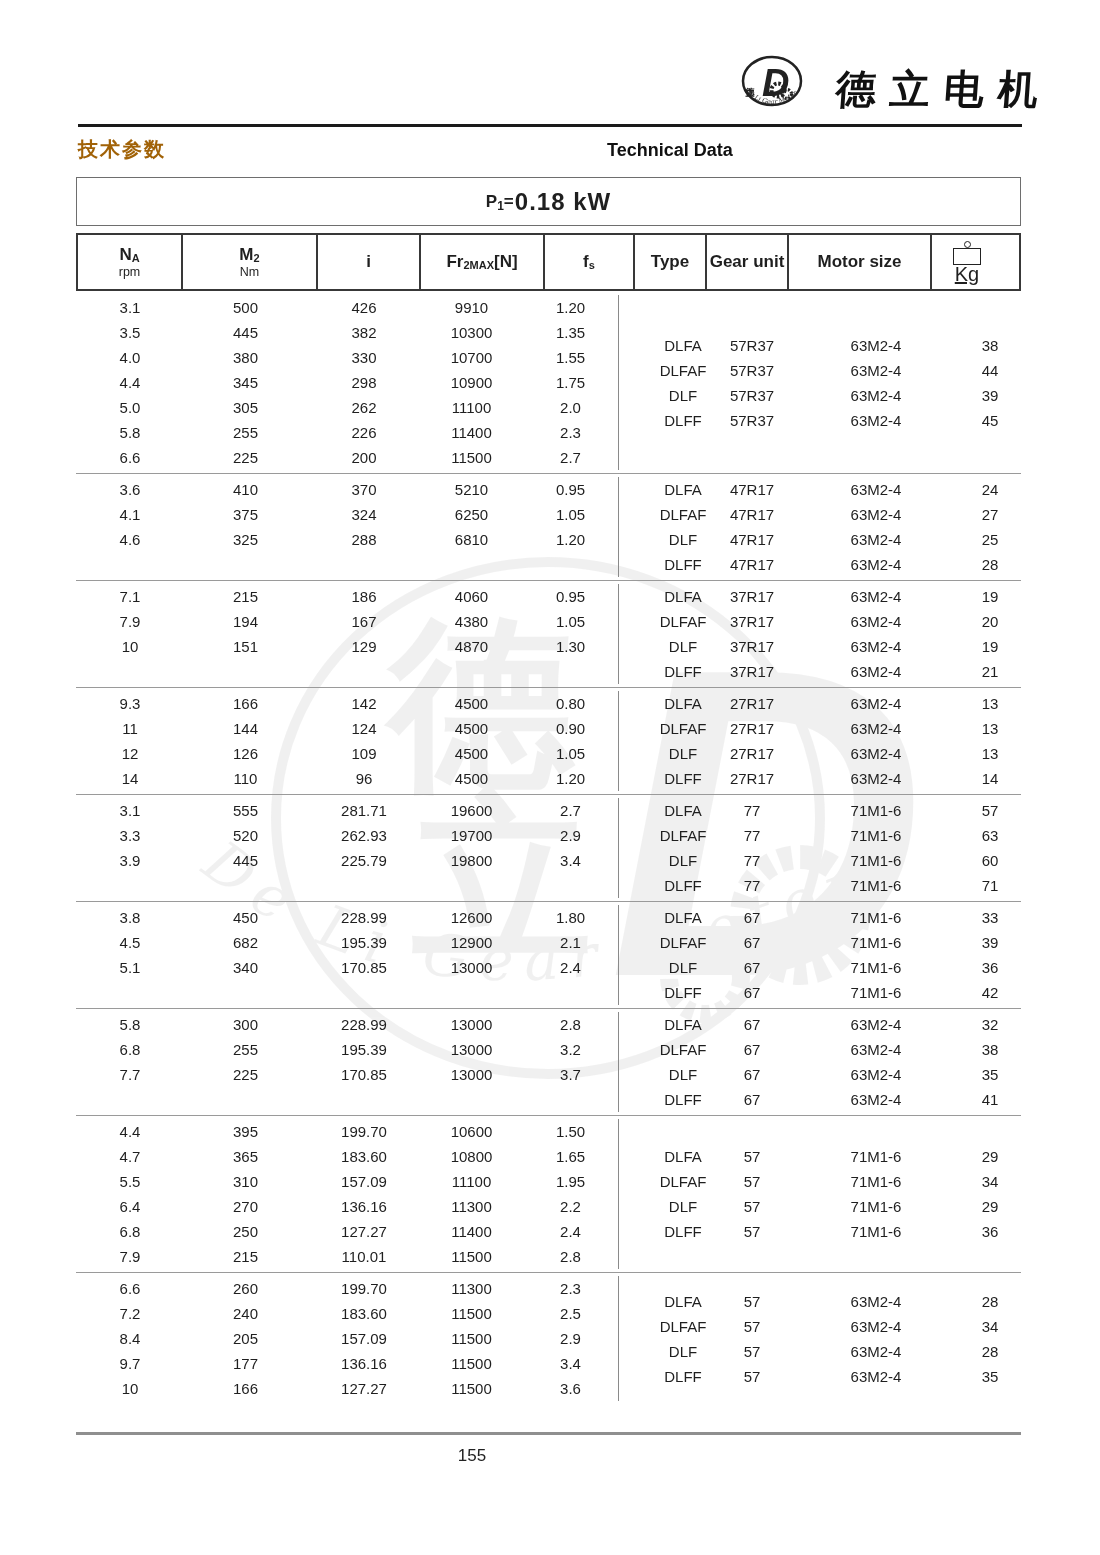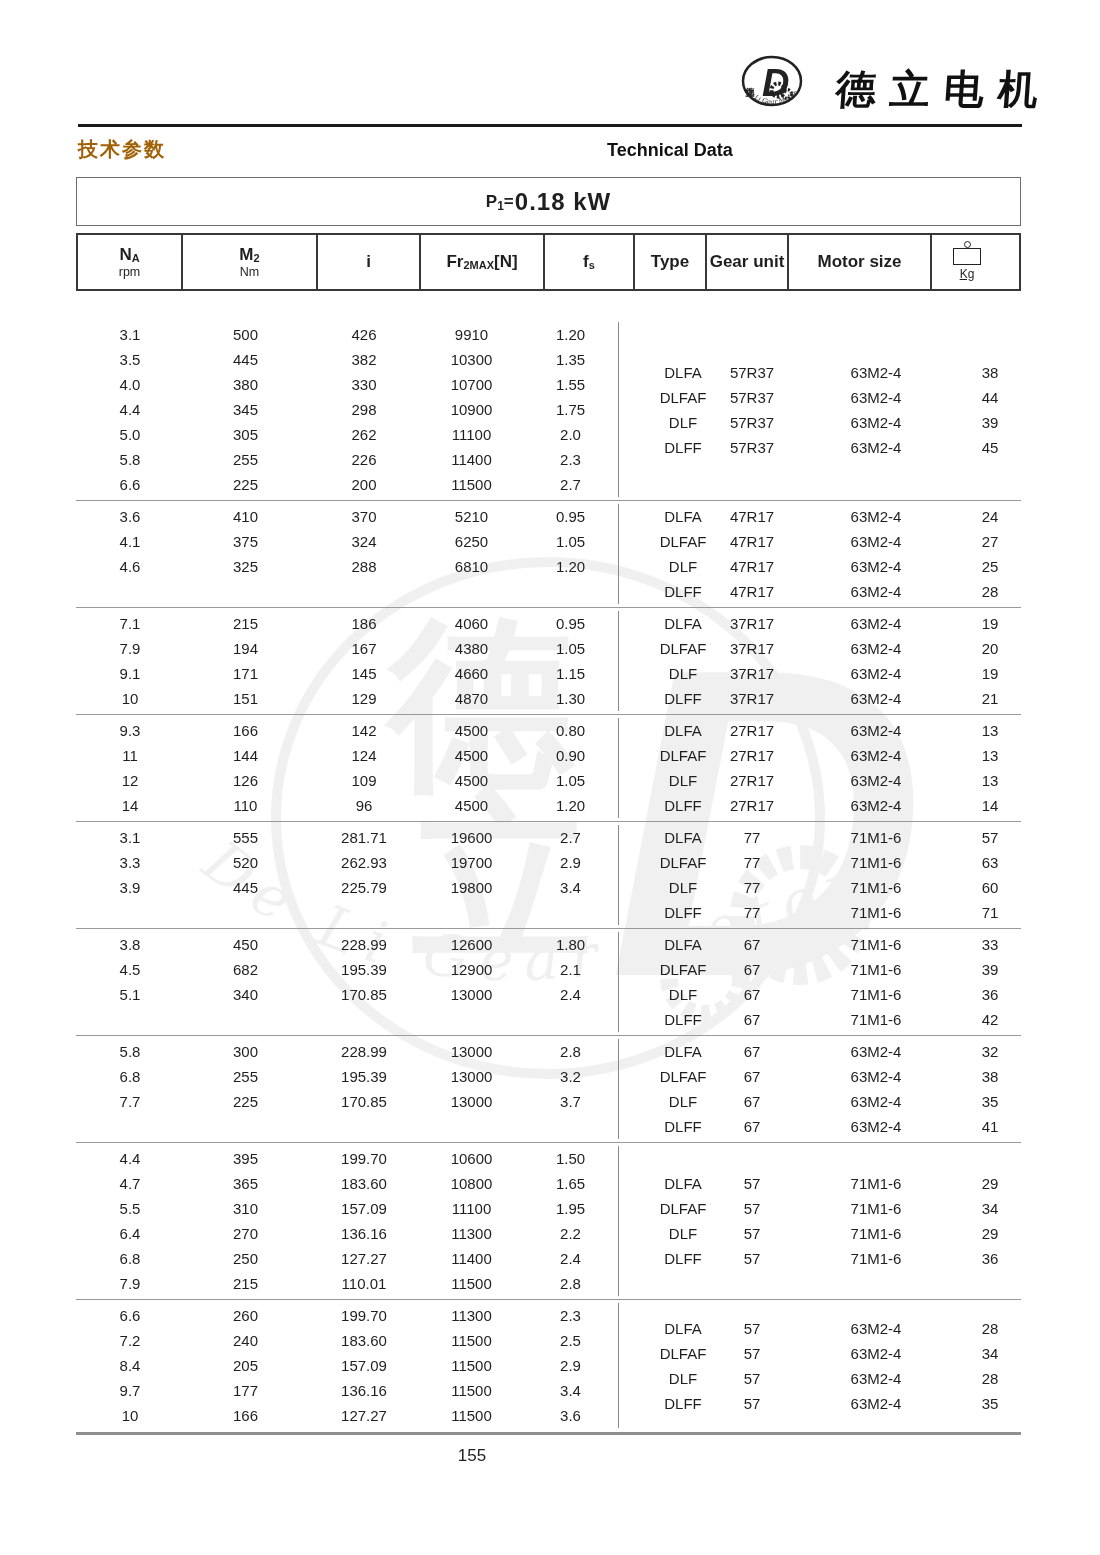--- a/index.html
+++ b/index.html
@@ -45,24 +45,24 @@
   .h-line{display:inline-flex;align-items:baseline;line-height:18px;}
   .h-main{font-size:17px;font-weight:bold;}
   .h-subrt{font-size:11px;font-weight:bold;position:relative;top:2px;}
   .h-unit{font-size:12.5px;line-height:14px;}
   .h-unit:empty{display:none;}
   .kgicon{width:26px;height:15px;border:1.5px solid #222;position:relative;margin-top:7px;background:#fff;}
   .kgicon::before{
     content:"";position:absolute;top:-8px;left:50%;margin-left:-3.5px;
     width:5px;height:5px;border:1.3px solid #222;border-radius:50%;background:#fff;
   }
-  .kglabel{font-size:12px;line-height:19px;text-decoration:underline;}
+  .kglabel{font-size:20px;line-height:19px;text-decoration:underline;}
 
   
-  #data-blocks{left:76px;top:319px;width:945px;}
+  #data-blocks{left:76px;top:292px;width:945px;}
   .block{display:flex;border-bottom:1.5px solid #9a9a9a;padding:3px 0;}
   .block.last{border-bottom:none;}
   .gleft{width:543px;border-right:1.5px solid #8a8a8a;box-sizing:border-box;}
   .gright{width:400px;display:flex;flex-direction:column;}
   .gright.center{justify-content:center;}
   .lrow{display:grid;grid-template-columns:108px 123px 114px 101px 97px;height:25px;line-height:25px;}
   .rrow{display:grid;grid-template-columns:94px 78px 170px 58px;height:25px;line-height:25px;}
   .lcell,.rcell{text-align:center;font-size:15px;color:#1f1f1f;}
   .rrow .rcell:first-child{text-align:center;padding-left:34px;}
 
@@ -308,27 +308,20 @@
           <div class="lcell">0.95</div>
         </div>
         <div class="lrow">
           <div class="lcell">7.9</div>
           <div class="lcell">194</div>
           <div class="lcell">167</div>
           <div class="lcell">4380</div>
           <div class="lcell">1.05</div>
         </div>
         <div class="lrow">
-          <div class="lcell">9.1</div>
-          <div class="lcell">171</div>
-          <div class="lcell">145</div>
-          <div class="lcell">4660</div>
-          <div class="lcell">1.15</div>
-        </div>
-        <div class="lrow">
           <div class="lcell">10</div>
           <div class="lcell">151</div>
           <div class="lcell">129</div>
           <div class="lcell">4870</div>
           <div class="lcell">1.30</div>
         </div>
       </div>
       <div class="gright center">
         <div class="rrow">
           <div class="rcell">DLFA</div>

